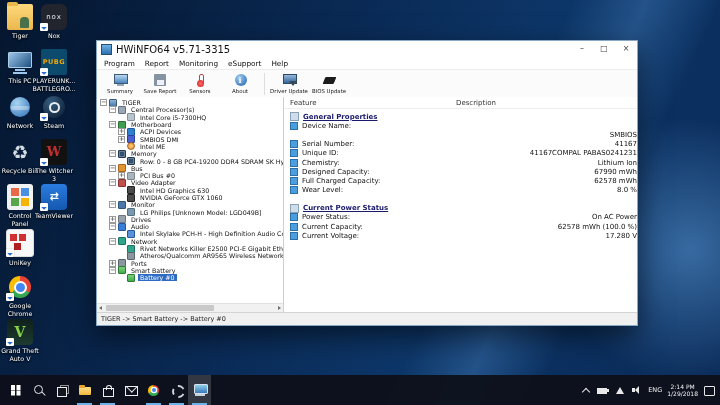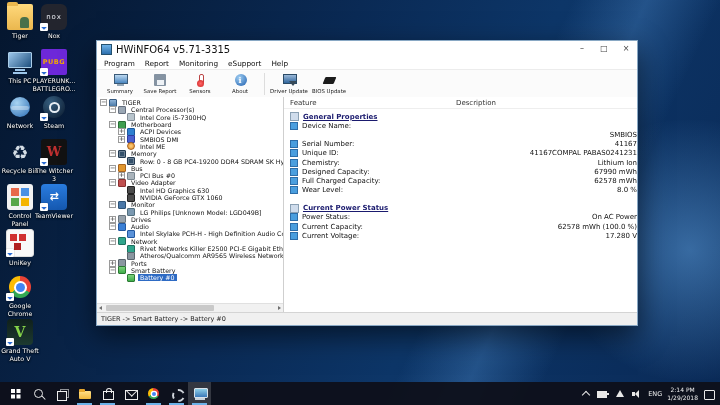--- a/index.html
+++ b/index.html
@@ -49,21 +49,21 @@
   .di-unikey::before{content:"";position:absolute;left:3px;top:4px;width:7px;height:7px;background:#d03030;
     box-shadow:9px 0 0 #d03030,4px 9px 0 #b02020;}
   .di-chrome::before{content:"";position:absolute;left:2px;top:2px;width:22px;height:22px;border-radius:50%;
     background:conic-gradient(#ea4335 0 33%,#34a853 33% 66%,#fbbc05 66% 100%);}
   .di-chrome::after{content:"";position:absolute;left:8.5px;top:8.5px;width:9px;height:9px;border-radius:50%;
     background:#4285f4;box-shadow:0 0 0 2px #fff;}
   .di-gta{background:linear-gradient(#10201c,#1d3a30);border-radius:4px;}
   .di-gta .dglyph{color:#86d44a;font-weight:bold;font-size:14px;line-height:26px;font-family:"DejaVu Serif",serif;}
   .di-nox{background:#23252e;border-radius:6px;}
   .di-nox .dglyph{color:#e8eaf0;font-size:7px;line-height:26px;letter-spacing:1px;}
-  .di-pubg{background:#6d28d9;border-radius:2px;}
+  .di-pubg{background:#0c4a6e;border-radius:2px;}
   .di-pubg .dglyph{color:#f2a900;font-weight:bold;font-size:6.5px;line-height:26px;letter-spacing:.5px;}
 
   
   .win{position:absolute;left:96px;top:40px;width:540px;height:284px;background:#fff;
     border:1px solid #89a8c4;box-shadow:0 10px 26px rgba(0,0,0,.55);}
   .titlebar{height:16px;display:flex;align-items:center;padding-left:4px;background:#fff;}
   .win-ico{width:9px;height:9px;background:linear-gradient(#6fb3e8,#2c6fae);border:1px solid #24506e;margin-right:4px;flex:none;}
   .title{font-size:10px;color:#111;}
   .win-btns{margin-left:auto;display:flex;height:100%;}
   .win-btn{width:22px;text-align:center;line-height:15px;font-size:8px;color:#444;}
@@ -141,21 +141,21 @@
   .dfeat{width:166px;padding-left:6px;display:flex;align-items:center;box-sizing:border-box;}
   .dval{flex:1;padding-left:8px;white-space:nowrap;}
   .fi{width:6px;height:6px;background:#4a9ede;border:1px solid #2d6da8;margin-right:4px;flex:none;}
   .si{width:7px;height:7px;background:#cfdcec;border:1px solid #8aa0b4;margin-right:4px;flex:none;}
   .dsection{font-weight:bold;color:#1a1a6e;text-decoration:underline;}
 
   .statusbar{position:absolute;left:0;right:0;bottom:0;height:12px;background:#f0f0f0;border-top:1px solid #d4d4d4;
     display:flex;align-items:center;padding-left:4px;font-size:6.5px;color:#222;}
 
   
-  .taskbar{position:absolute;left:0;right:0;bottom:0;height:23px;background:rgba(14,16,26,.95);
+  .taskbar{position:absolute;left:0;right:0;bottom:0;height:30px;background:rgba(14,16,26,.95);
     display:flex;align-items:center;z-index:10;}
   #tk-apps{display:flex;height:100%;align-items:center;padding-left:4px;}
   .tk{width:23px;height:100%;display:flex;align-items:center;justify-content:center;position:relative;}
   .tk.running::after{content:"";position:absolute;left:4px;right:4px;bottom:0;height:2px;background:#6cb2e8;}
   .tk.active{background:rgba(255,255,255,.16);}
   .tki{position:relative;width:14px;height:14px;}
   .tki-start::before{content:"";position:absolute;left:2px;top:2px;width:4.5px;height:4.5px;background:#fff;
     box-shadow:5.5px 0 0 #fff,0 5.5px 0 #fff,5.5px 5.5px 0 #fff;}
   .tki-search::before{content:"";position:absolute;left:2px;top:2px;width:7px;height:7px;border:1.3px solid #e8e8e8;border-radius:50%;}
   .tki-search::after{content:"";position:absolute;left:9px;top:10px;width:4.5px;height:1.4px;background:#e8e8e8;transform:rotate(45deg);}

